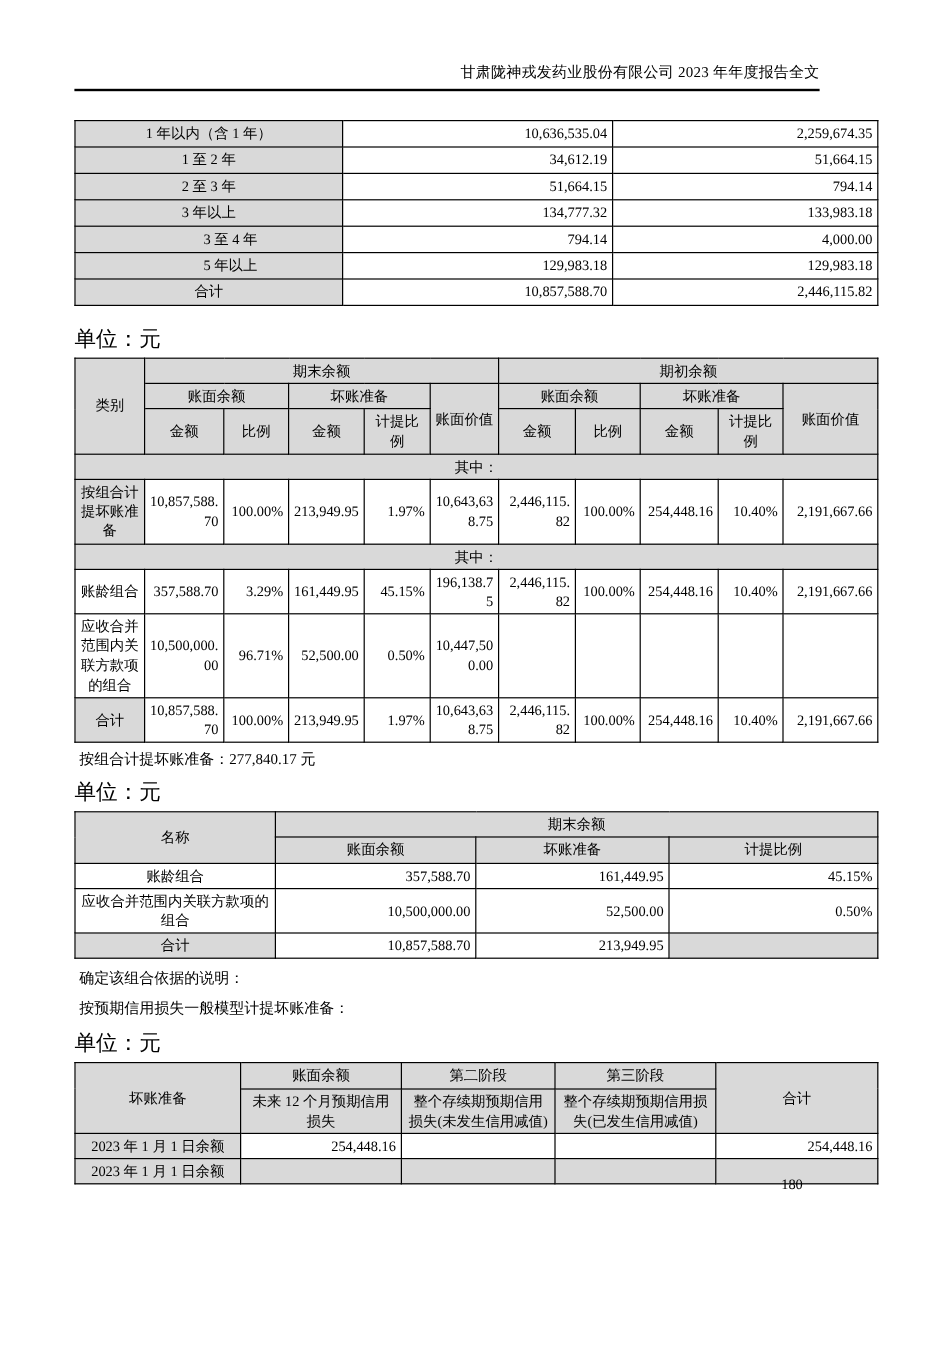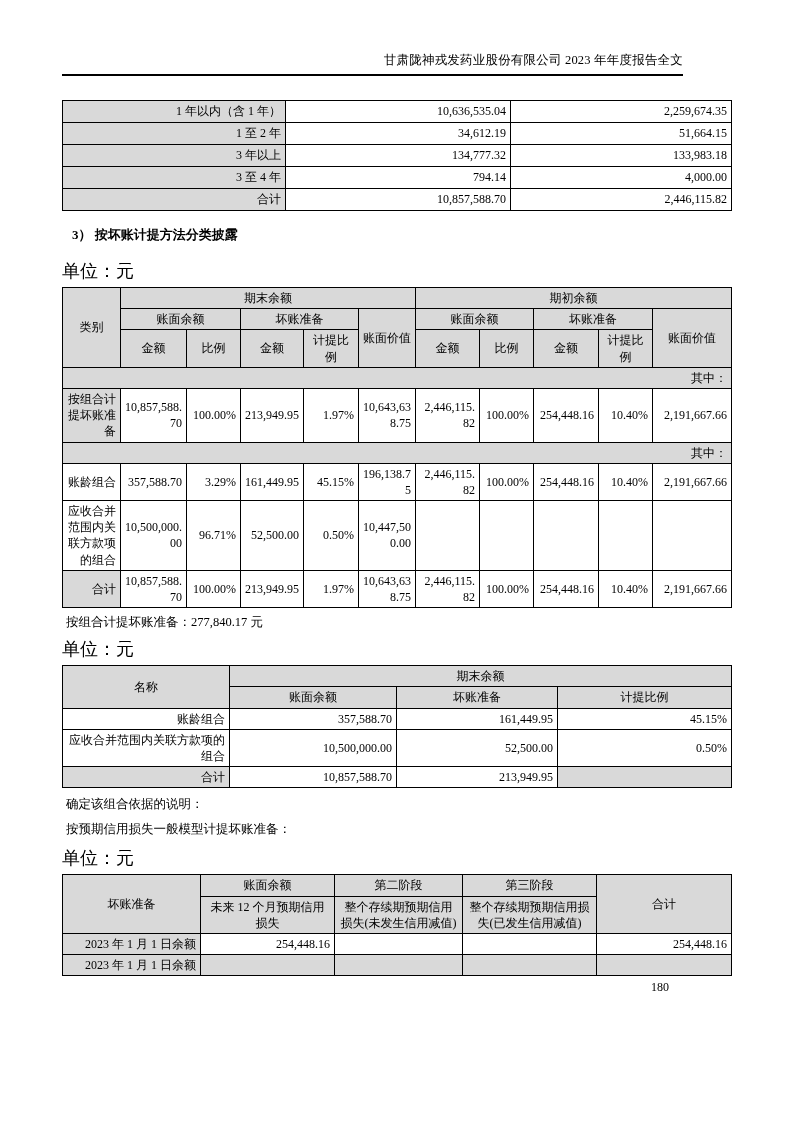--- a/index.html
+++ b/index.html
@@ -29,21 +29,21 @@
   }
   td {
     border: 1px solid #000;
     padding: 2px 4px;
     vertical-align: middle;
     word-break: break-all;
   }
   .gray { background: #d9d9d9; }
   .ctr { text-align: center; }
   .num { text-align: right; }
-  .lbl { text-align: right; }
+  .lbl { text-align: center; }
   .indent { padding-left: 40px; }
   .t1 { margin-top: 24px; }
   .t1 td { height: 22px; }
   .heading {
     margin-top: 15px;
     font-weight: bold;
     font-size: 13px;
     padding-left: 10px;
   }
   .unit {
@@ -82,38 +82,47 @@
       <td class="gray lbl">1 年以内（含 1 年）</td>
       <td class="num">10,636,535.04</td>
       <td class="num">2,259,674.35</td>
     </tr>
     <tr>
       <td class="gray lbl">1 至 2 年</td>
       <td class="num">34,612.19</td>
       <td class="num">51,664.15</td>
     </tr>
     <tr>
+      <td class="gray lbl">2 至 3 年</td>
+      <td class="num">51,664.15</td>
+      <td class="num">794.14</td>
+    </tr>
+    <tr>
       <td class="gray lbl">3 年以上</td>
       <td class="num">134,777.32</td>
       <td class="num">133,983.18</td>
     </tr>
     <tr>
       <td class="gray lbl indent">3 至 4 年</td>
       <td class="num">794.14</td>
       <td class="num">4,000.00</td>
     </tr>
     <tr>
+      <td class="gray lbl indent">5 年以上</td>
+      <td class="num">129,983.18</td>
+      <td class="num">129,983.18</td>
+    </tr>
+    <tr>
       <td class="gray lbl">合计</td>
       <td class="num">10,857,588.70</td>
       <td class="num">2,446,115.82</td>
     </tr>
   </tbody>
     </table>
 
-  <div class="heading">3）  按坏账计提方法分类披露</div>
 
   <div class="unit">单位：元</div>
 
   <table>
     <colgroup>
       <col style="width:58px">
         <col style="width:66px">
         <col style="width:54px">
         <col style="width:63px">
         <col style="width:55px">

